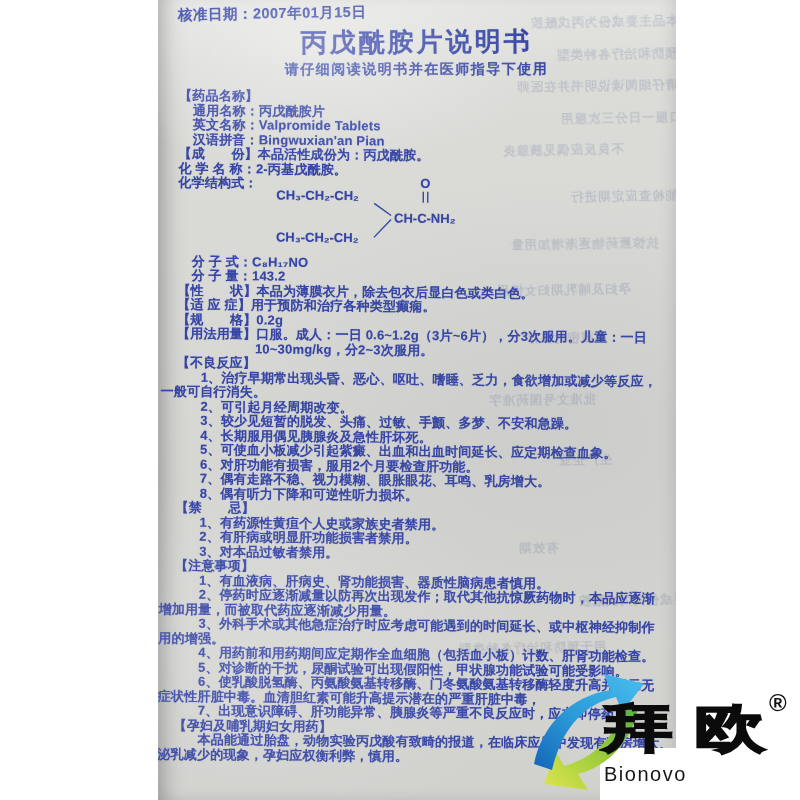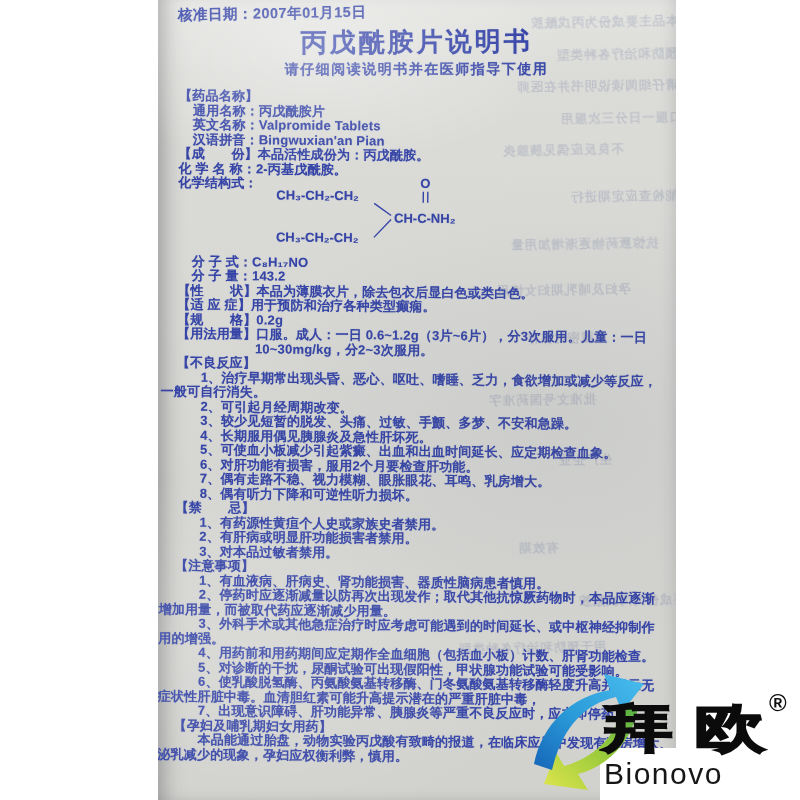--- a/index.html
+++ b/index.html
@@ -47,21 +47,21 @@
   .structure{position:absolute;left:118px;top:176px;}
   .structure text{fill:#3544a6;font-weight:bold;font-size:13px;font-family:"Liberation Sans","DejaVu Sans",sans-serif;}
   .structure line{stroke:#3544a6;stroke-width:1.4;}
 
   
   .logo-white{position:absolute;left:600px;top:748px;width:80px;height:52px;background:#ffffff;}
   .swoosh{position:absolute;left:518px;top:666px;width:144px;height:134px;}
   .logo-cn{position:absolute;left:602px;top:698px;height:60px;line-height:60px;font-size:52px;font-weight:bold;
     color:#0b0b0b;-webkit-text-stroke:2px #0b0b0b;letter-spacing:16px;
     transform:scaleX(1.36);transform-origin:left center;white-space:nowrap;}
-  .logo-en{position:absolute;left:604px;top:758px;height:32px;line-height:32px;font-size:30px;color:#161616;letter-spacing:1.5px;}
+  .logo-en{position:absolute;left:604px;top:758px;height:32px;line-height:32px;font-size:20px;color:#161616;letter-spacing:1.5px;}
   .logo-reg{position:absolute;left:769px;top:689px;font-size:24px;font-weight:bold;color:#101010;}
 </style>
 </head>
 <body>
 
 <div class="stage">
 
   <div class="paper">
     <div class="bleed-layer" id="bleed">
         <div class="bleed" style="left: 372px; top: 14px;">本品主要成份为丙戊酰胺</div>

